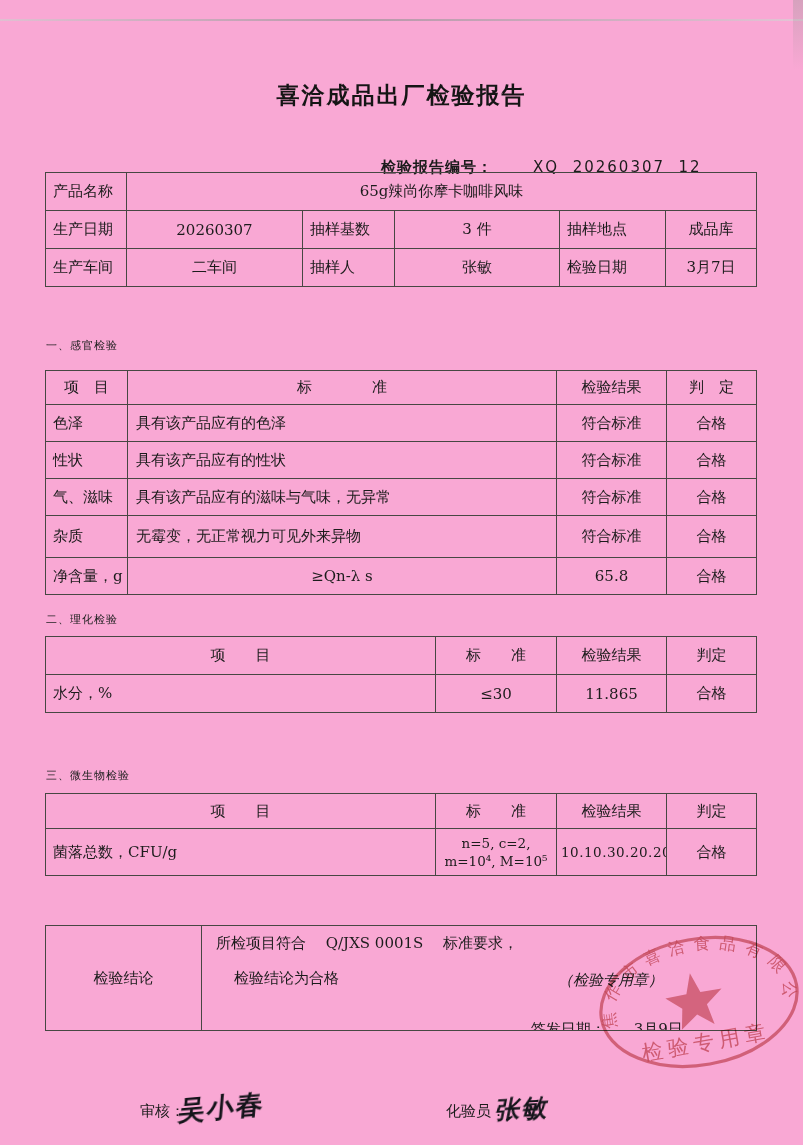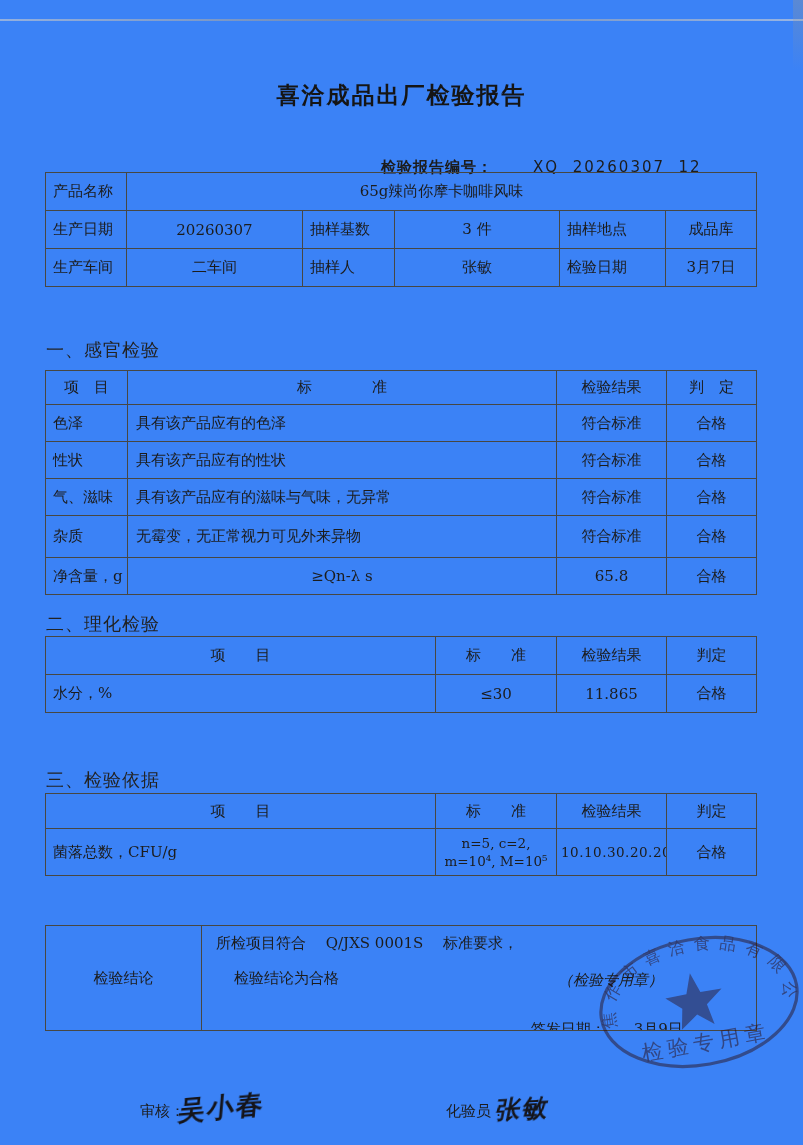--- a/index.html
+++ b/index.html
@@ -1,18 +1,18 @@
 <!DOCTYPE html>
 <html><head>
 <meta charset="utf-8">
 <style>
   html,body{margin:0;padding:0;background:#e9e9e6;}
   .page{
     position:relative;width:803px;height:1145px;margin:0 auto;
-    background:#3b82f6;overflow:hidden;
+    background:#f9a8d4;overflow:hidden;
     font-family:"DejaVu Serif","Liberation Serif",serif;
     color:#1c1c1c;
   }
   .scan-line{position:absolute;top:19px;left:0;width:803px;height:2px;
     background:linear-gradient(90deg,#cfcfcf,#8d8d8d 45%,#b9b9b9 80%,#d6d6d6);opacity:.6;}
   .edge-shade{position:absolute;top:0;right:0;width:10px;height:70px;
     background:linear-gradient(180deg,rgba(150,150,148,.35),rgba(150,150,148,0));}
   .title{
     position:absolute;top:80px;left:0;width:803px;margin:0;
     text-align:center;font-size:23px;font-weight:bold;letter-spacing:2px;
@@ -27,21 +27,21 @@
     width:711px;}
   table.tbl td{border:1.4px solid #474743;font-size:15px;vertical-align:middle;
     padding:0 4px;overflow:hidden;}
   .ctr{text-align:center;}
   .lft{text-align:left;padding-left:8px !important;}
   .lab{text-align:left;padding-left:7px !important;margin-left:44px;}
 
   .info-tbl{top:172px;}
   .info-tbl td{height:37px;}
 
-  .sec-title{position:absolute;left:46px;font-size:18px;letter-spacing:1px;color:#222;}
+  .sec-title{position:absolute;left:46px;font-size:11px;letter-spacing:1px;color:#222;}
 
   .sens-tbl{top:370px;}
   .sens-tbl tr.hdr td{height:33px;}
   .sens-tbl tr.d td{height:36px;}
   .sens-tbl tr.d2 td{height:41px;}
 
   .phys-tbl{top:636px;}
   .phys-tbl tr.hdr td{height:37px;}
   .phys-tbl tr.d td{height:37px;}
 
@@ -188,21 +188,21 @@
       </tr>
       <tr class="d">
         <td class="lab">水分，%</td>
         <td class="ctr">≤30</td>
         <td class="ctr">11.865</td>
         <td class="ctr">合格</td>
       </tr>
     </tbody>
   </table>
 
-  <div class="sec-title" style="top:768px">三、检验依据</div>
+  <div class="sec-title" style="top:768px">三、微生物检验</div>
   <table class="tbl micro-tbl">
     <colgroup>
         <col style="width:390px">
         <col style="width:121px">
         <col style="width:110px">
         <col style="width:90px">
       </colgroup>
     <tbody>
       <tr class="hdr">
         <td class="ctr">项　　目</td>

